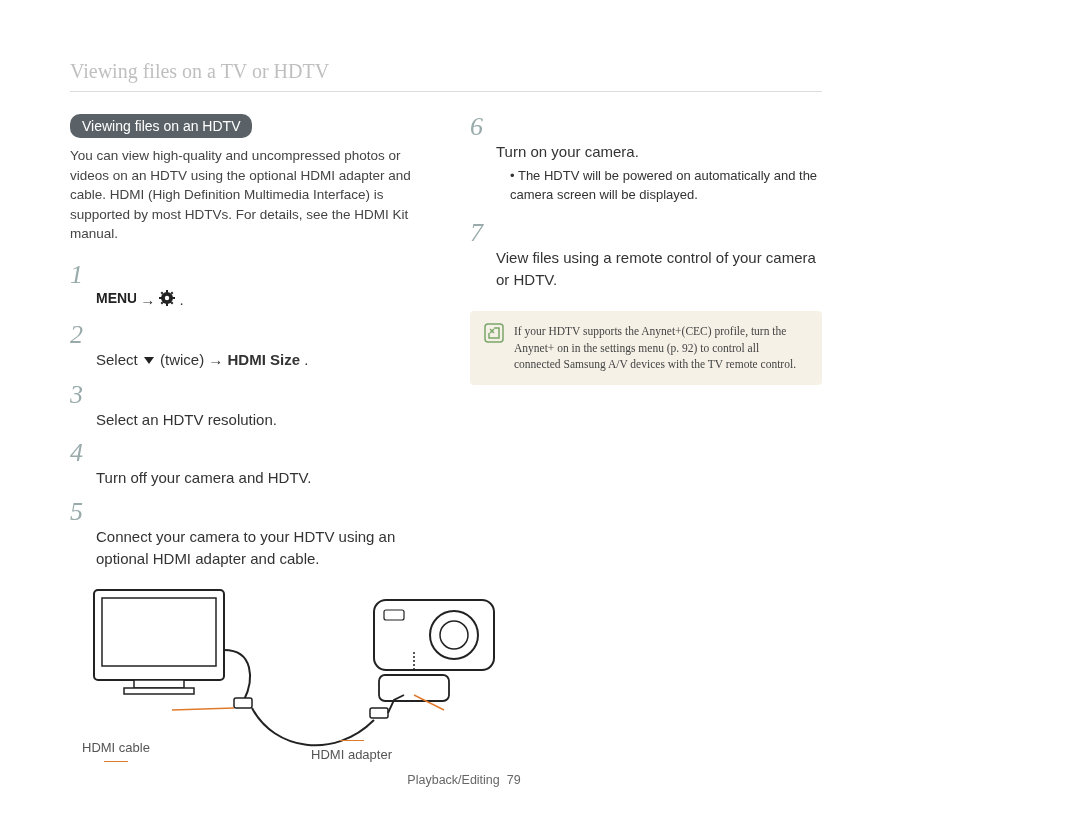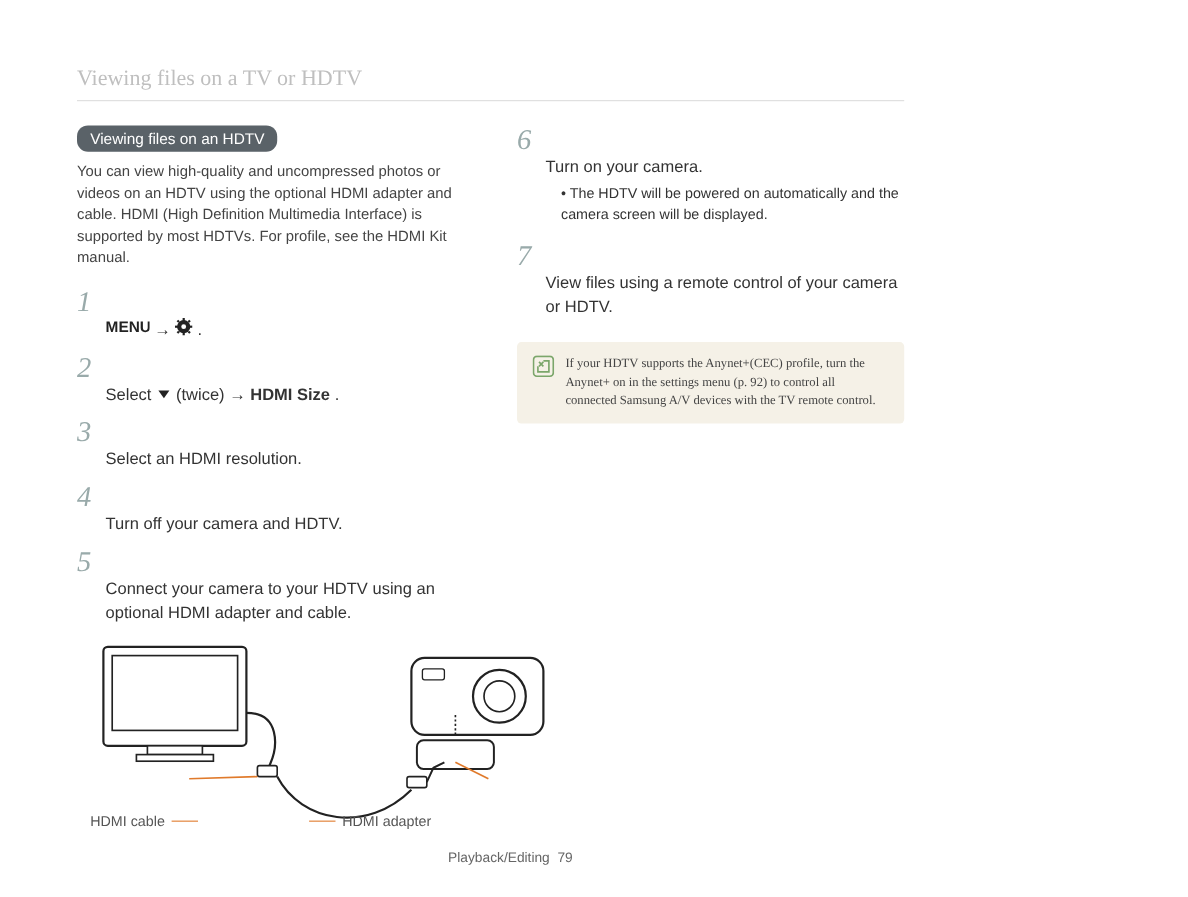--- a/index.html
+++ b/index.html
@@ -17,37 +17,37 @@
   .bold{font-weight:bold;}
   .inline-icon{display:inline-block;vertical-align:middle;}
   .bullet{font-size:13px;line-height:1.45;margin:4px 0 0 14px;}
   .bullet::before{content:"• ";}
   .notebox{background:#f5f1e7;border-radius:4px;padding:12px 14px;margin-top:20px;display:flex;gap:10px;font-size:11.5px;line-height:1.45;color:#444;font-family:Liberation Serif, serif;}
   .note-icon{flex-shrink:0;}
   .footer{position:absolute;bottom:28px;left:0;right:0;text-align:center;font-size:12.5px;color:#666;padding-left:36px;}
   .page-num{font-weight:400;}
   .diagram{margin:10px 0 0 4px;}
   .diag-labels{display:flex;justify-content:space-between;font-size:13px;color:#555;margin-top:-44px;padding:0 0 0 8px;}
-  .diag-label{display:flex;align-items:center;gap:6px;}
+  .diag-label{display:flex;align-items:center;gap:6px;flex-direction:column;}
   .diag-line{display:inline-block;height:1px;width:24px;background:#e07a2b;}
 </style>
 </head>
 <body>
 
 <div class="page">
 
   <div class="header">Viewing files on a TV or HDTV</div>
   <div class="hr"></div>
 
   <div class="cols">
 
     <div class="col">
 
       <div class="pill">Viewing files on an HDTV</div>
-      <div class="intro">You can view high-quality and uncompressed photos or videos on an HDTV using the optional HDMI adapter and cable. HDMI (High Definition Multimedia Interface) is supported by most HDTVs. For profile, see the HDMI Kit manual.</div>
+      <div class="intro">You can view high-quality and uncompressed photos or videos on an HDTV using the optional HDMI adapter and cable. HDMI (High Definition Multimedia Interface) is supported by most HDTVs. For details, see the HDMI Kit manual.</div>
 
       <ol class="steps">
 
         <li class="step">
           <span class="step-num">1</span>
           <span class="step-body">
             <span class="inline-icon">
               <svg width="40" height="16" viewBox="0 0 40 16">
                   <text x="0" y="13" font-family="Arial Black,Arial" font-weight="900" font-size="14" fill="#222">MENU</text>
                 </svg>
@@ -83,21 +83,21 @@
                 </svg>
             </span>
             <span> (twice) → </span>
             <span class="bold">HDMI Size</span>
             <span>.</span>
           </span>
         </li>
 
         <li class="step">
           <span class="step-num">3</span>
-          <span class="step-body">Select an HDMI resolution.</span>
+          <span class="step-body">Select an HDTV resolution.</span>
         </li>
 
         <li class="step">
           <span class="step-num">4</span>
           <span class="step-body">Turn off your camera and HDTV.</span>
         </li>
 
         <li class="step">
           <span class="step-num">5</span>
           <span class="step-body">Connect your camera to your HDTV using an optional HDMI adapter and cable.</span>

